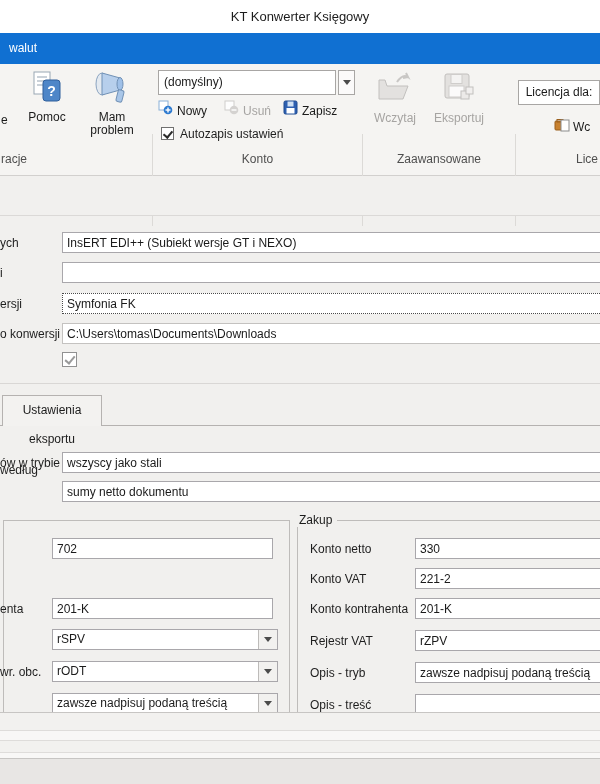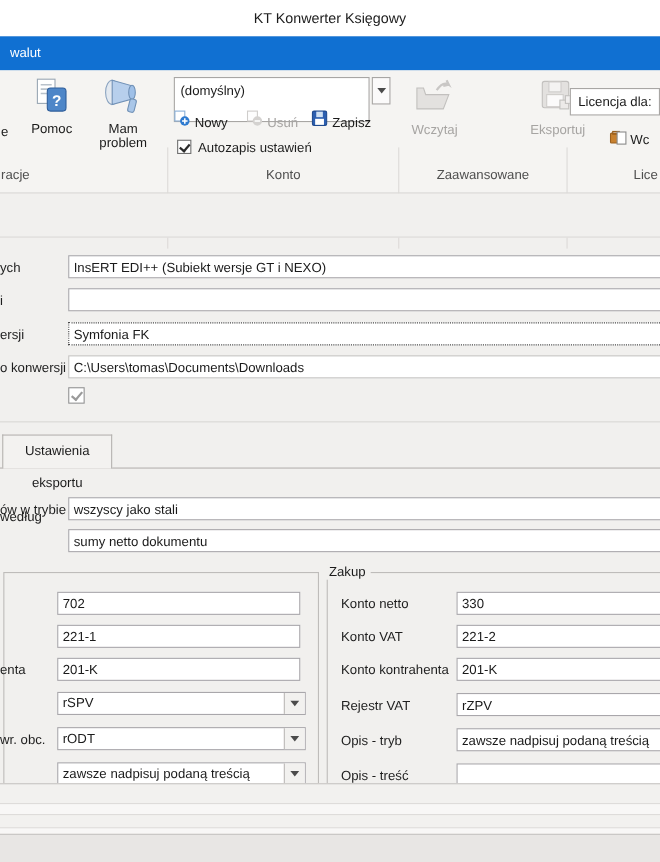--- a/index.html
+++ b/index.html
@@ -27,33 +27,33 @@
 
   .ribbonbtn{cursor:default;}
   #btn-cut-e{left:1px;top:113px;font-size:12px;color:#1b1b1b;}
   #btn-pomoc{left:18px;top:70px;width:58px;text-align:center;}
   #btn-pomoc .ico{display:block;margin:0 auto;}
   #btn-problem{left:80px;top:70px;width:64px;text-align:center;}
   .btnlabel{display:block;font-size:12px;color:#1b1b1b;line-height:13px;margin-top:2px;}
   .disabled .btnlabel, .disabledtxt{color:#a6a4a2;}
 
   
-  #profile-select{left:158px;top:70px;width:178px;height:41px;background:#fff;border:1px solid #a8a6a4;box-sizing:border-box;}
+  #profile-select{left:158px;top:70px;width:178px;height:25px;background:#fff;border:1px solid #a8a6a4;box-sizing:border-box;}
   #profile-select .val{position:absolute;left:5px;top:0;line-height:23px;font-size:12px;}
   #profile-arrow{left:338px;top:70px;width:17px;height:25px;background:#fbfafa;border:1px solid #a8a6a4;box-sizing:border-box;display:flex;align-items:center;justify-content:center;}
   .tri{width:0;height:0;border-left:4px solid transparent;border-right:4px solid transparent;border-top:5px solid #4b4b4b;}
   .smallbtn{top:100px;height:18px;display:flex;align-items:flex-end;gap:4px;font-size:12px;}
   #btn-nowy{left:158px;} #btn-usun{left:224px;} #btn-zapisz{left:283px;}
   #chk-autozapis{left:161px;top:127px;width:13px;height:13px;background:#fff;border:1px solid #707070;box-sizing:border-box;}
   #chk-autozapis .check{position:absolute;left:3px;top:1px;width:4px;height:7px;border-right:2px solid #2b2b2b;border-bottom:2px solid #2b2b2b;transform:rotate(40deg);}
   #lbl-autozapis{left:180px;top:127px;font-size:12px;}
 
   
   #btn-wczytaj{left:366px;top:72px;width:58px;text-align:center;}
-  #btn-eksportuj{left:428px;top:72px;width:62px;text-align:center;margin-left:48px;}
+  #btn-eksportuj{left:428px;top:72px;width:62px;text-align:center;}
   #btn-wczytaj .btnlabel,#btn-eksportuj .btnlabel{margin-top:5px;}
 
   
   #btn-licencja{left:518px;top:80px;width:82px;height:25px;background:#fff;border:1px solid #a8a6a4;box-sizing:border-box;text-align:center;line-height:23px;font-size:12px;}
   #lic-load{left:554px;top:117px;display:flex;align-items:center;gap:3px;font-size:12px;}
 
   
   #band{left:0;top:176px;width:600px;height:40px;background:#f1f0ee;border-bottom:1px solid #dbd9d7;box-sizing:border-box;}
 
   
@@ -246,21 +246,20 @@
   <div class="abs" id="tabline"></div>
   <div class="abs" id="tab-export">Ustawienia eksportu</div>
 
   <span class="abs lbl" id="lblE1">ów w trybie</span>
   <input class="inp" id="inpE1" value="wszyscy jako stali" style="">
   <span class="abs lbl" id="lblE2">według</span>
   <input class="inp" id="inpE2" value="sumy netto dokumentu" style="">
 
   <div class="abs groupbox" id="grp-left"></div>
   <input class="inp linp" id="l1" value="702" style="">
-  <input class="inp linp" id="l2" value="221-1" style="">
   <span class="abs lbl" id="lbl-enta">enta</span>
   <input class="inp linp" id="l3" value="201-K" style="">
   <div class="abs combo" id="c4">
     <span class="val">rSPV</span>
     <span class="cbtn">
         <i class="tri"></i>
       </span>
   </div>
   <span class="abs lbl" id="lbl-wrobc">wr. obc.</span>
   <div class="abs combo" id="c5">

